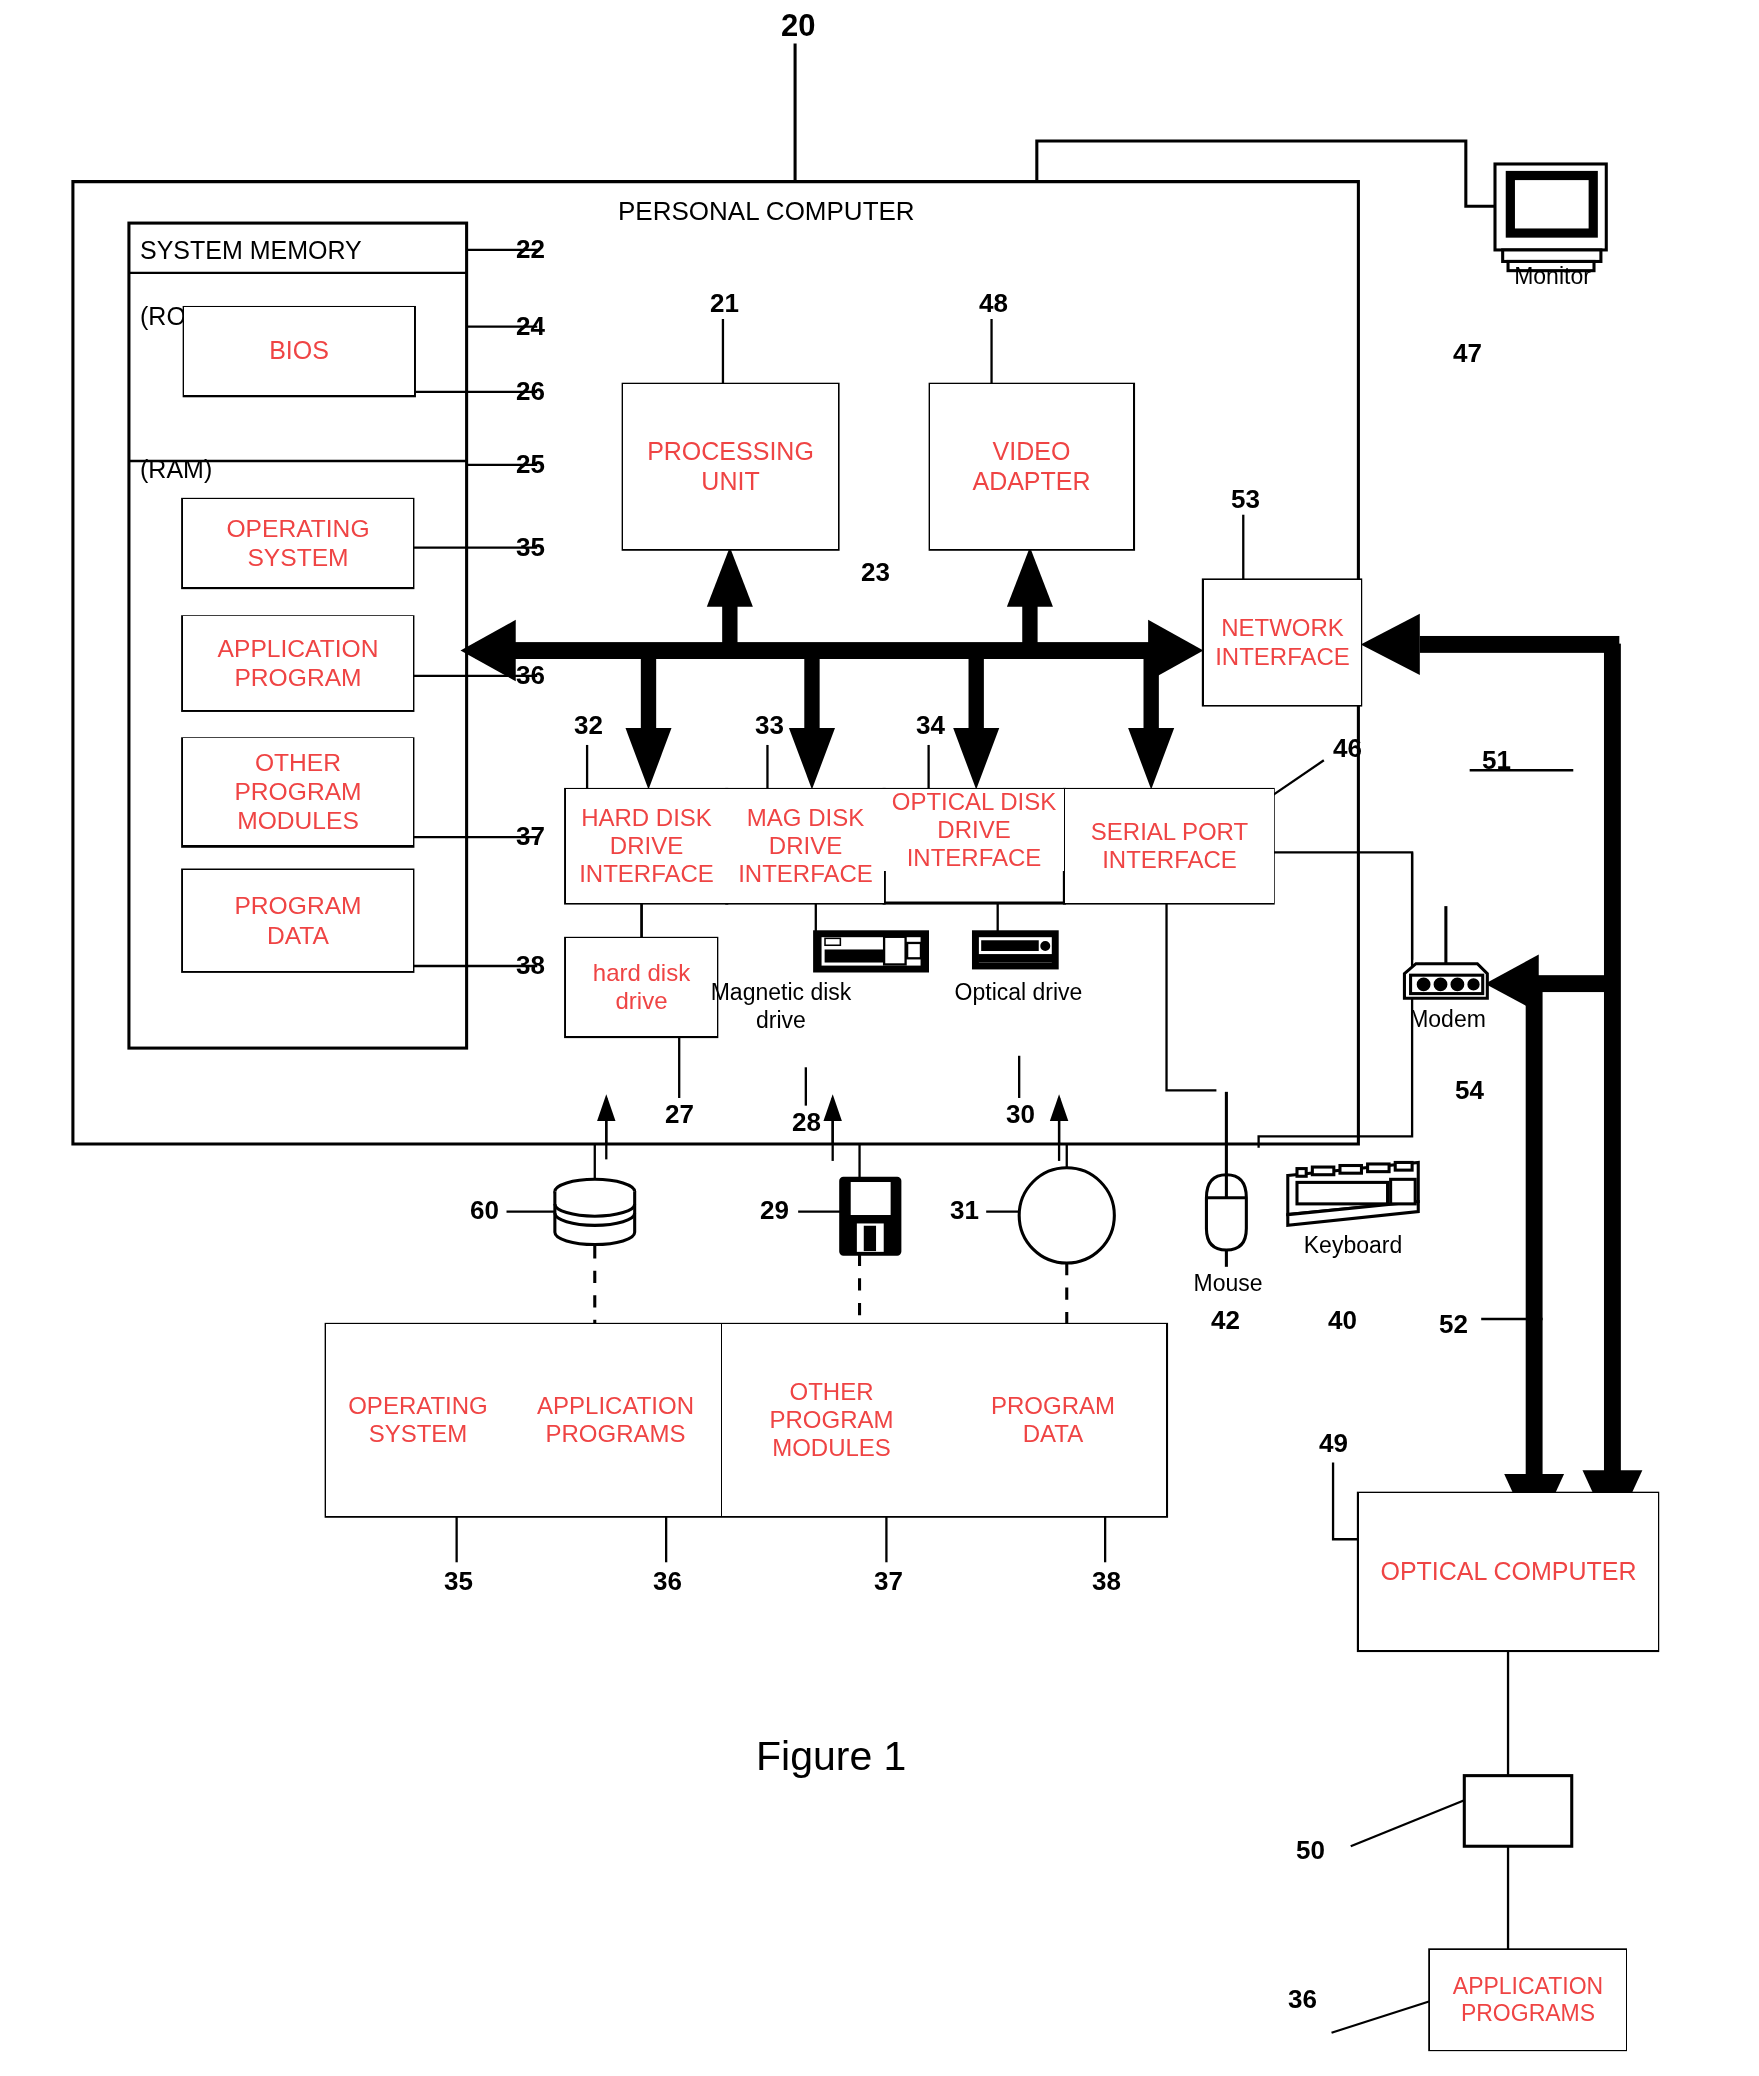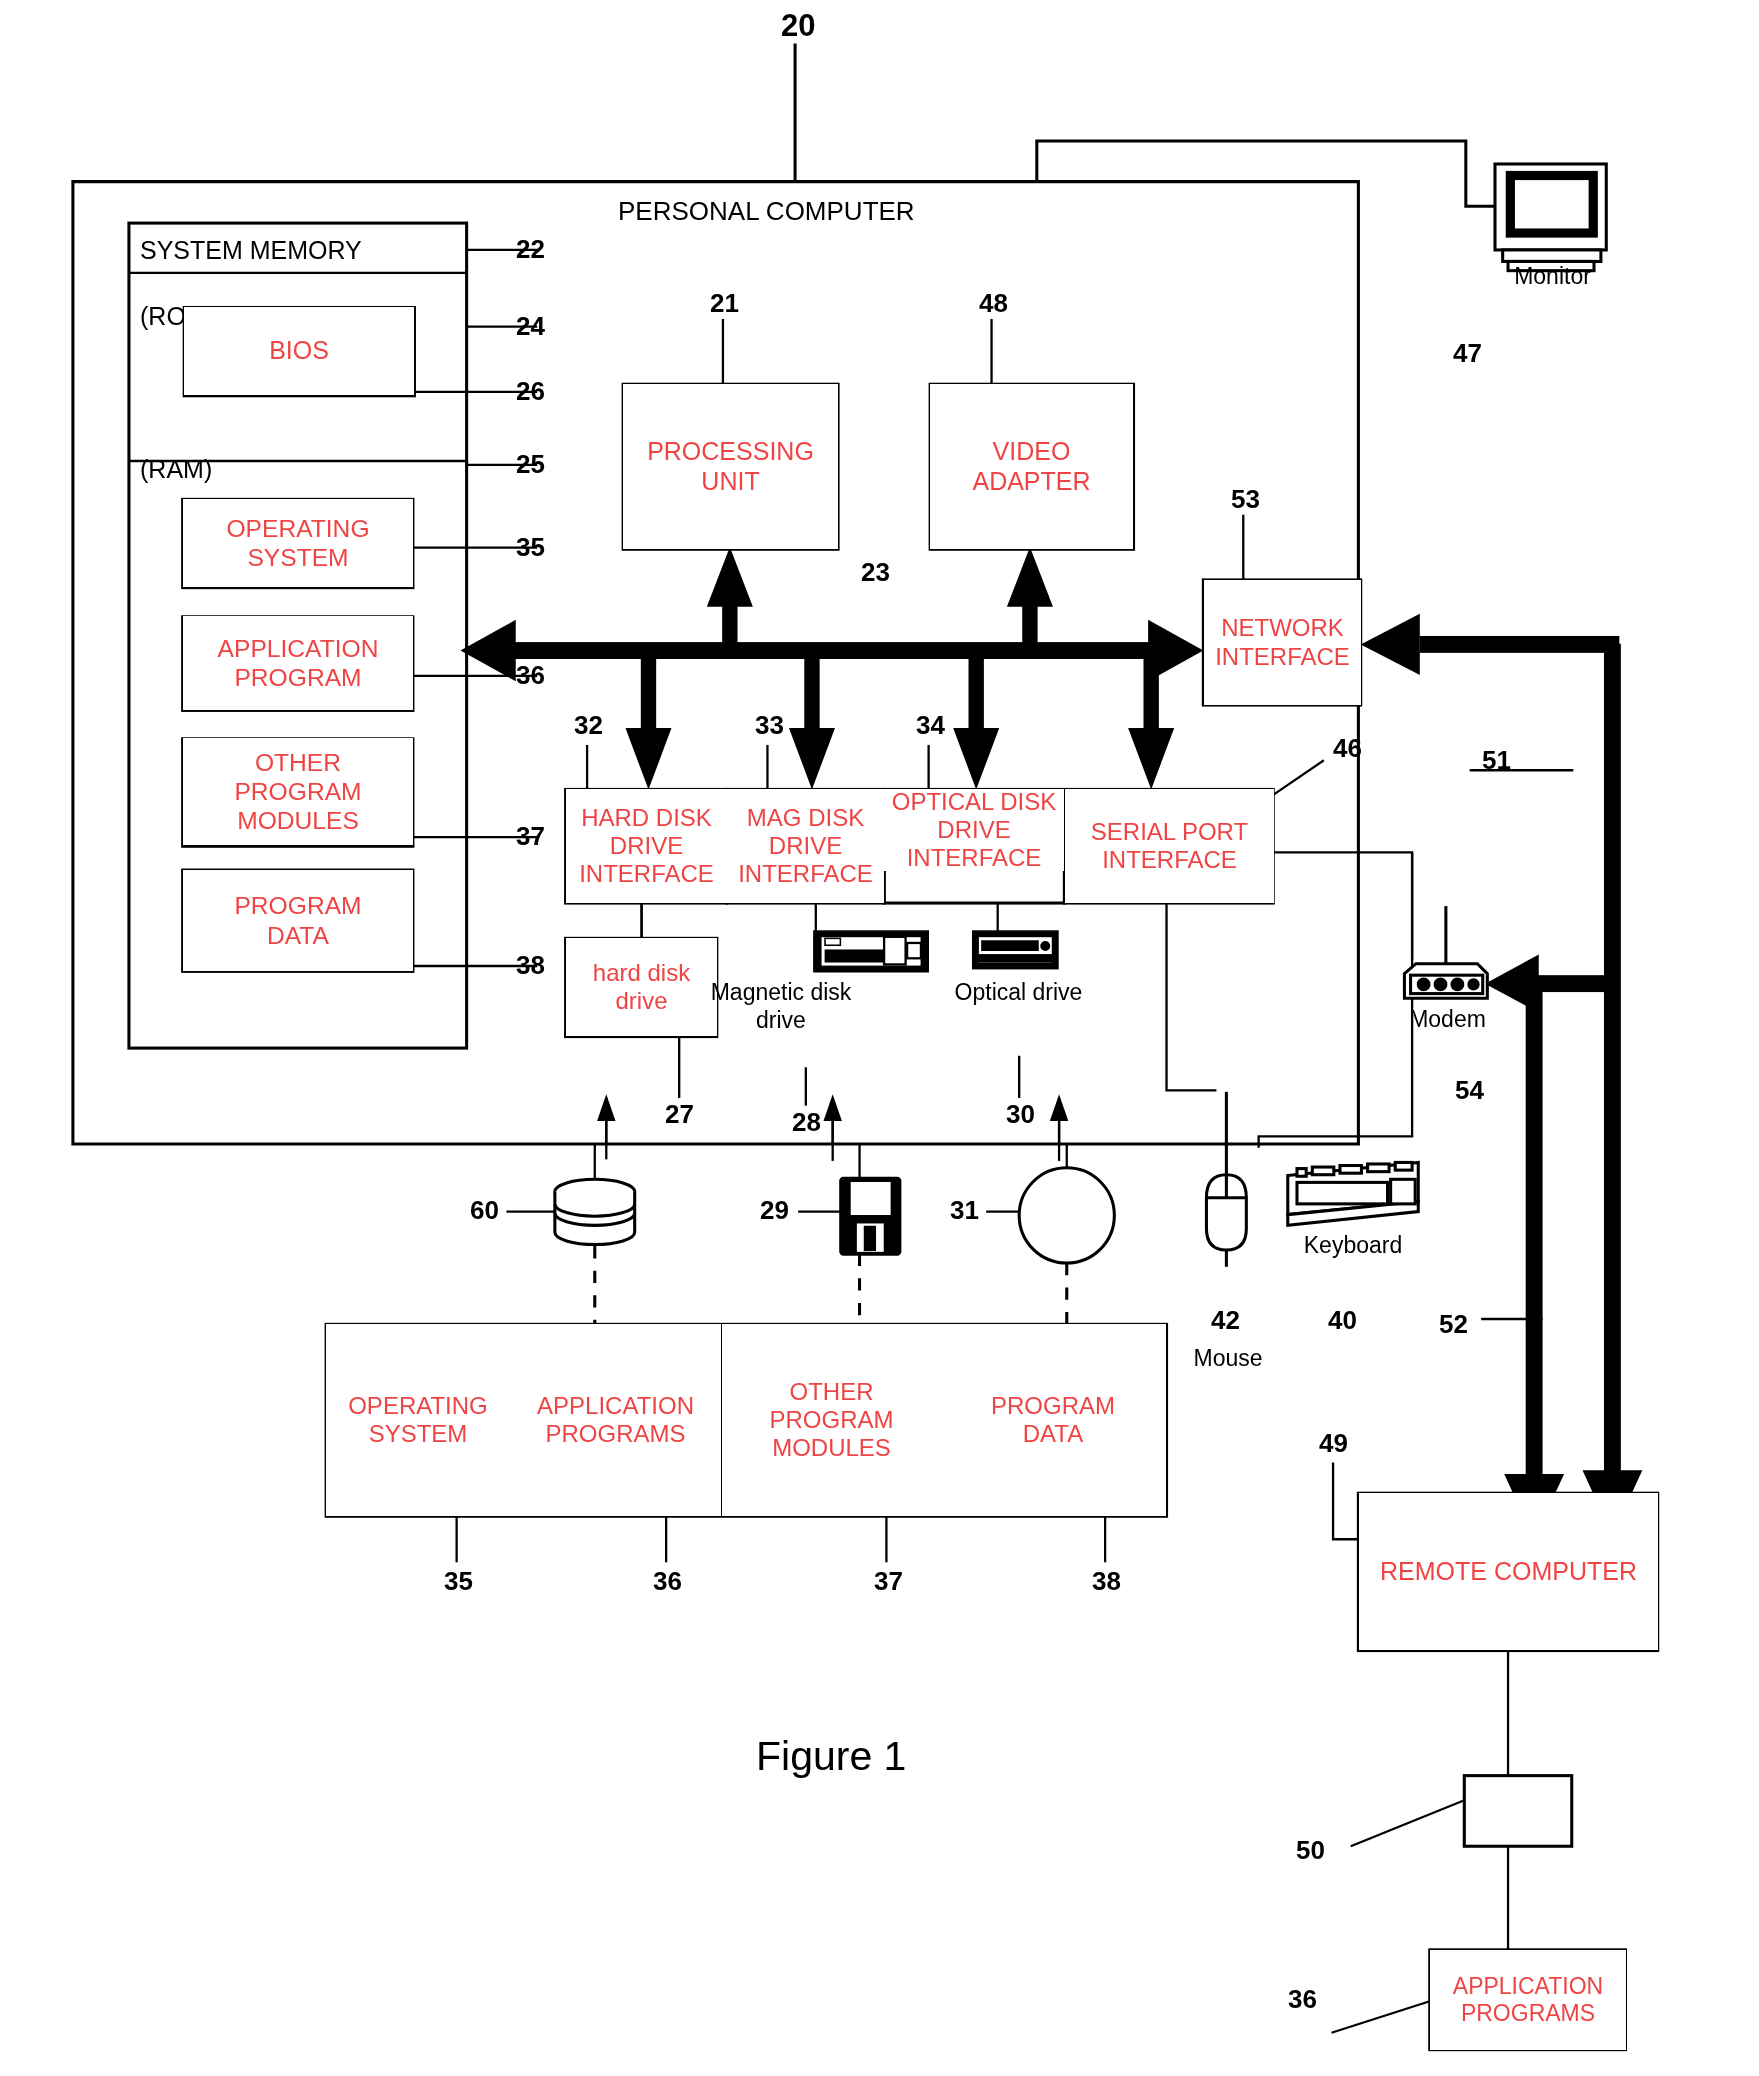--- a/index.html
+++ b/index.html
@@ -322,21 +322,21 @@
 
   <div class="capt" style="left:689px;top:979px;width:184px;line-height:1.2;">
     <div>Magnetic disk</div>
     <div>drive</div>
   </div>
 
   <div class="capt" style="left:930px;top:979px;width:177px;">Optical drive</div>
 
   <div class="capt" style="left:1499px;top:263px;width:107px;">Monitor</div>
 
-  <div class="capt" style="left:1178px;top:1345px;width:100px;">Mouse</div>
+  <div class="capt" style="left:1178px;top:1270px;width:100px;">Mouse</div>
 
   <div class="capt" style="left:1280px;top:1232px;width:146px;">Keyboard</div>
 
   <div class="capt" style="left:1382px;top:1006px;width:131px;">Modem</div>
 
   <div class="box t31" style="left:326px;top:1324px;width:184px;height:192px;border:0;flex-direction:column;">
     <span>OPERATING</span>
     <span>SYSTEM</span>
   </div>
   <div class="box t31" style="left:510px;top:1324px;width:211px;height:192px;border:0;flex-direction:column;">
@@ -346,21 +346,21 @@
   <div class="box t31" style="left:722px;top:1324px;width:219px;height:192px;border:0;flex-direction:column;">
     <span>OTHER</span>
     <span>PROGRAM</span>
     <span>MODULES</span>
   </div>
   <div class="box t31" style="left:940px;top:1324px;width:226px;height:192px;border:0;flex-direction:column;">
     <span>PROGRAM</span>
     <span>DATA</span>
   </div>
 
-  <div class="box t33" style="left:1359px;top:1493px;width:299px;height:157px;border:0;">REMOTE COMPUTER</div>
+  <div class="box t33" style="left:1359px;top:1493px;width:299px;height:157px;border:0;">OPTICAL COMPUTER</div>
 
   <div class="box t30" style="left:1430px;top:1950px;width:196px;height:100px;border:0;flex-direction:column;">
     <span>APPLICATION</span>
     <span>PROGRAMS</span>
   </div>
 
   <div class="refnum" style="left:781px;top:7.7px;font-size:31px;">20</div>
 
   <div class="refnum" style="left:516px;top:234px;">22</div>
   <div class="refnum" style="left:516px;top:311px;">24</div>

